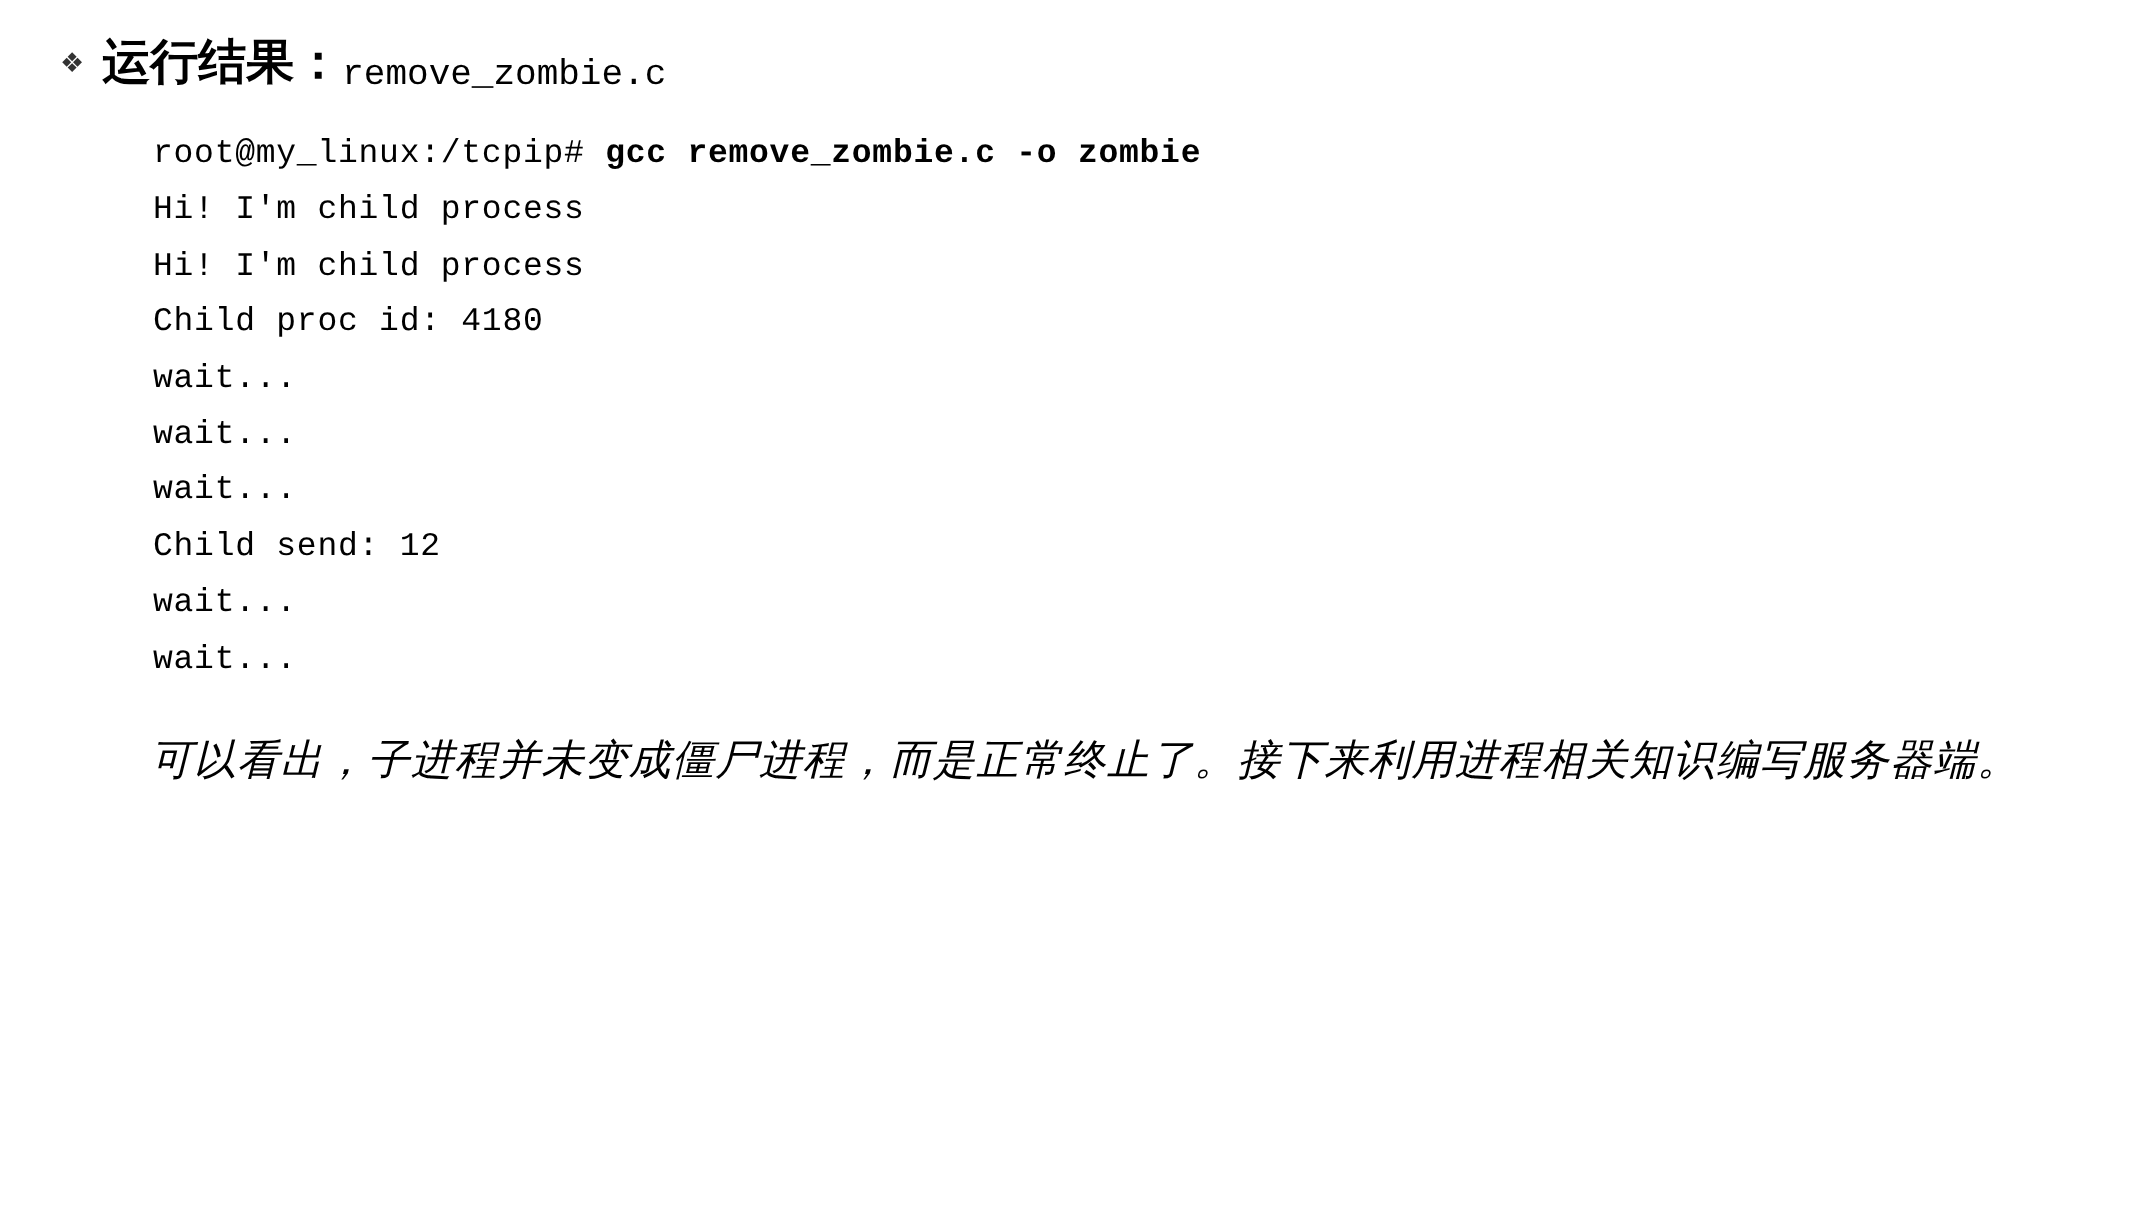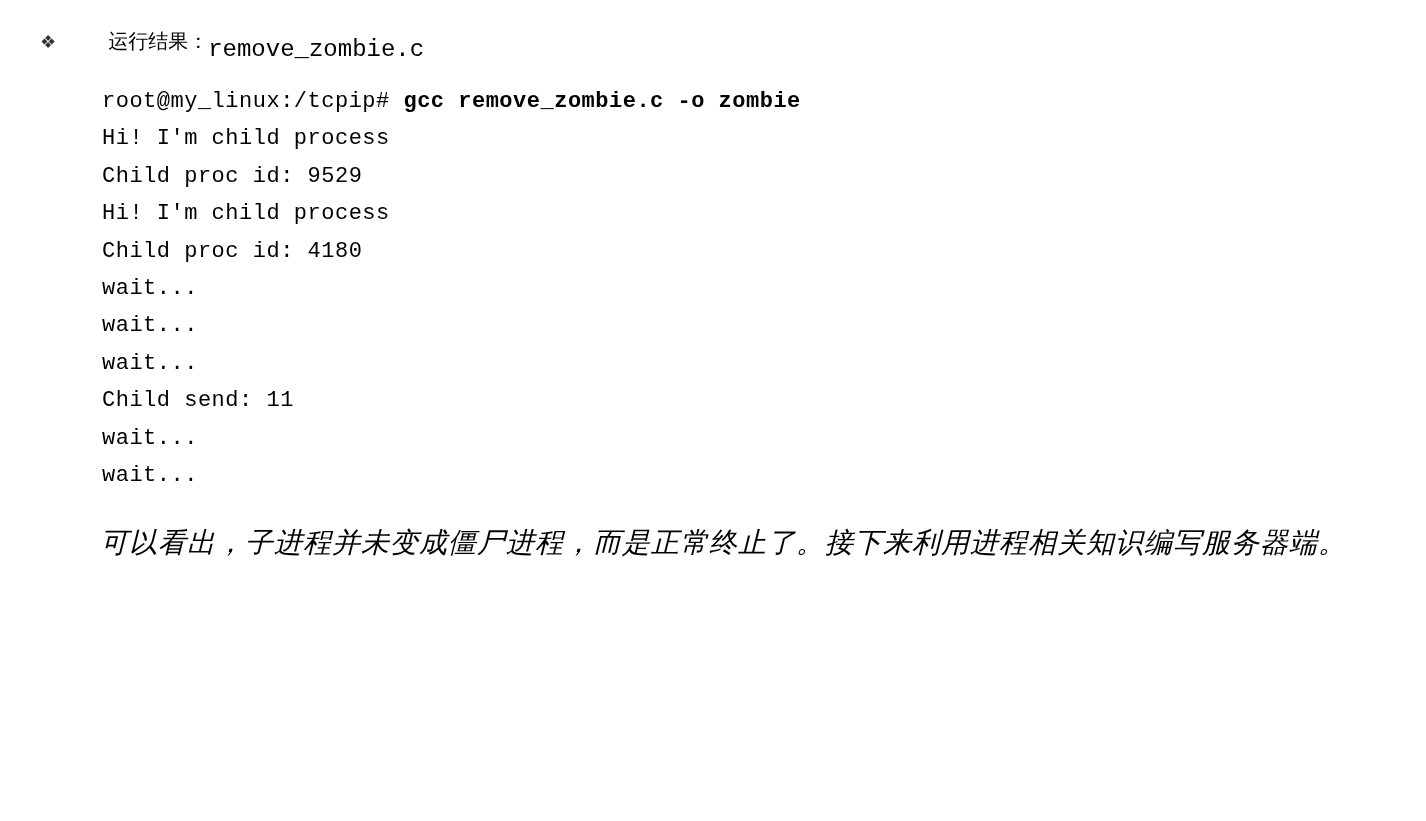--- a/index.html
+++ b/index.html
@@ -19,23 +19,22 @@
       display: flex;
       align-items: center;
       margin-bottom: 20px;
     }
     .bullet {
       font-size: 18px;
       margin-right: 12px;
       color: #333;
     }
     .heading-text {
-      font-size: 20px;
-      font-weight: 400;
-      margin-left: 40px;
+      font-size: 32px;
+      font-weight: 700;
     }
     .heading-filename {
       font-family: "Consolas", "Courier New", monospace;
       font-size: 24px;
       margin-top: 16px;
     }
     .terminal {
       margin-left: 62px;
       margin-bottom: 30px;
     }
@@ -63,24 +62,23 @@
   <span class="bullet">❖</span>
   <span class="heading-text">运行结果：</span>
   <span class="heading-filename">remove_zombie.c</span>
 </div>
 
 <div class="terminal">
   <div class="term-line">
     <span>root@my_linux:/tcpip# </span><span class="cmd">gcc remove_zombie.c -o zombie</span>
   </div>
   <div class="term-line">Hi! I'm child process</div>
-  <div class="term-line">Child proc id: 9529</div>
   <div class="term-line">Hi! I'm child process</div>
   <div class="term-line">Child proc id: 4180</div>
   <div class="term-line">wait...</div>
   <div class="term-line">wait...</div>
   <div class="term-line">wait...</div>
-  <div class="term-line">Child send: 11</div>
+  <div class="term-line">Child send: 12</div>
   <div class="term-line">wait...</div>
   <div class="term-line">wait...</div>
 </div>
 
 <div class="footer-text">可以看出，子进程并未变成僵尸进程，而是正常终止了。接下来利用进程相关知识编写服务器端。</div>
 
 </body></html>

